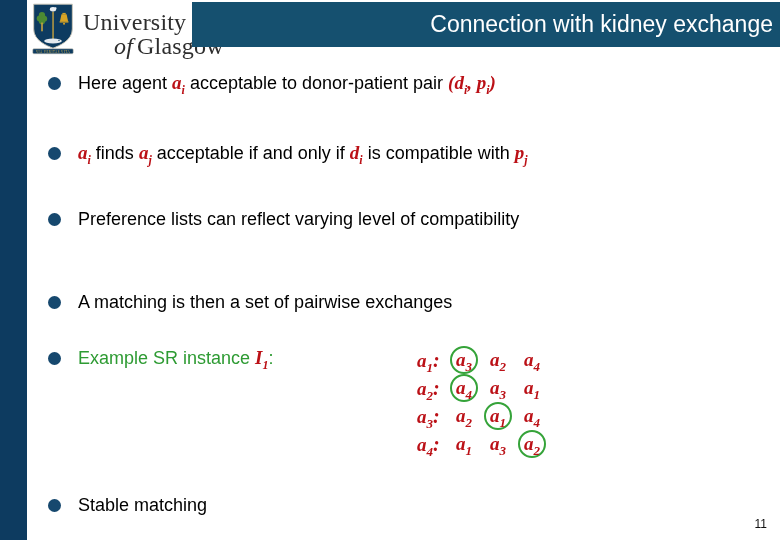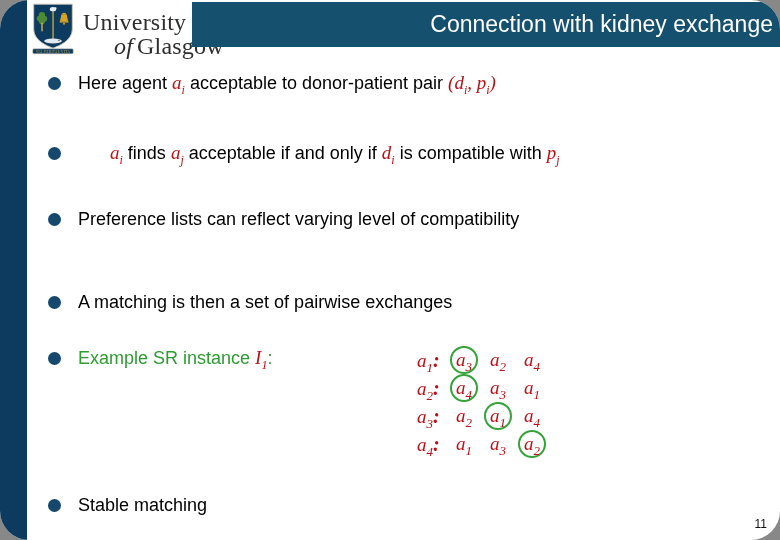--- a/index.html
+++ b/index.html
@@ -1,18 +1,18 @@
 <!DOCTYPE html>
 <html style="--navy: #0d3b60; --titlebar: #15506f; --bullet: #16486e; --red: #bb1016; --green: #2e9b33; --circle: #35a339;"><head>
 <meta charset="utf-8">
 <style>
   html,body { margin:0; padding:0; background:#888; }
   .slide {
     position:relative; width:780px; height:540px; background:#ffffff;
-    font-family:"Liberation Sans", sans-serif; overflow:hidden; margin:0 auto;border-radius:29px;
+    font-family:"Liberation Sans", sans-serif; overflow:hidden; margin:0 auto;
   }
   .left-band {
     position:absolute; left:0; top:0; width:27px; height:540px;
     background:var(--navy,#0d3b60);
   }
   
   .logo { position:absolute; left:30px; top:3px; display:flex; align-items:flex-start; }
   .crest { width:46px; height:52px; display:block; }
   .wordmark {
     margin-left:7px; padding-top:7px; font-family:"Liberation Serif", serif;
@@ -32,21 +32,21 @@
   
   .bullet { position:absolute; left:48px; display:flex; align-items:center; }
   .dot {
     width:13px; height:13px; border-radius:50%;
     background:var(--bullet,#16486e); margin-right:17px; flex:0 0 13px;
   }
   .txt { font-size:18px; color:#000; white-space:nowrap; }
   .plain { color:#000; }
   .green { color:var(--green,#2e9b33); }
   .math {
-    font-family:"Liberation Serif", serif; font-style:italic; font-weight:normal;
+    font-family:"Liberation Serif", serif; font-style:italic; font-weight:bold;
     color:var(--red,#bb1016); font-size:19px;
   }
   .math sub { font-size:12px; line-height:0; }
   
   .preflist { position:absolute; left:417px; top:346px; }
   .prow {
     height:28px; display:flex; align-items:center;
     font-family:"Liberation Serif", serif; font-style:italic; font-weight:bold;
     color:var(--red,#bb1016); font-size:20px;
   }
@@ -96,21 +96,21 @@
 
   <div class="title-bar">
     <span class="ttl">Connection with kidney exchange</span>
   </div>
 
   <div id="bullets">
       <div class="bullet" style="top: 72px;">
         <span class="dot"></span>
         <span class="txt"><span class="plain">Here agent </span><span class="math">a<sub>i</sub></span><span class="plain"> acceptable to donor-patient pair </span><span class="math">(</span><span class="math">d<sub>i</sub></span><span class="math">, </span><span class="math">p<sub>i</sub></span><span class="math">)</span></span>
       </div>
-      <div class="bullet" style="top: 142px; gap: 32px;">
+      <div class="bullet" style="top: 142px;">
         <span class="dot"></span>
         <span class="txt"><span class="math">a<sub>i</sub></span><span class="plain"> finds </span><span class="math">a<sub>j</sub></span><span class="plain"> acceptable if and only if </span><span class="math">d<sub>i</sub></span><span class="plain"> is compatible with </span><span class="math">p<sub>j</sub></span></span>
       </div>
       <div class="bullet" style="top: 209px;">
         <span class="dot"></span>
         <span class="txt"><span class="plain">Preference lists can reflect varying level of compatibility</span></span>
       </div>
       <div class="bullet" style="top: 292px;">
         <span class="dot"></span>
         <span class="txt"><span class="plain">A matching is then a set of pairwise exchanges</span></span>

